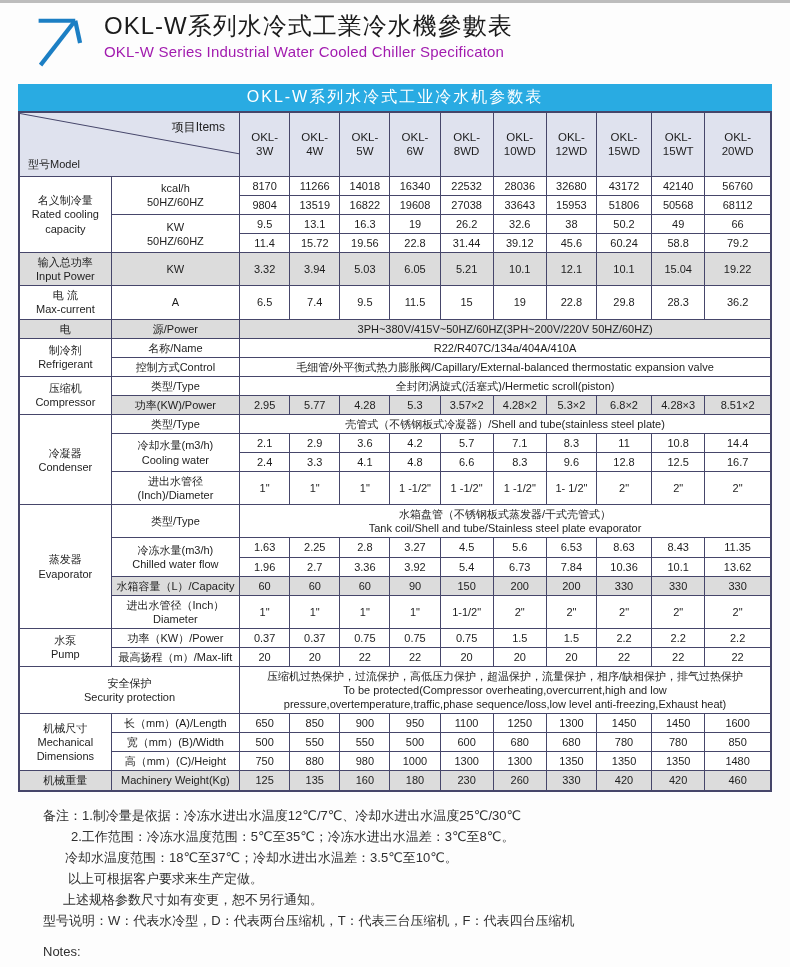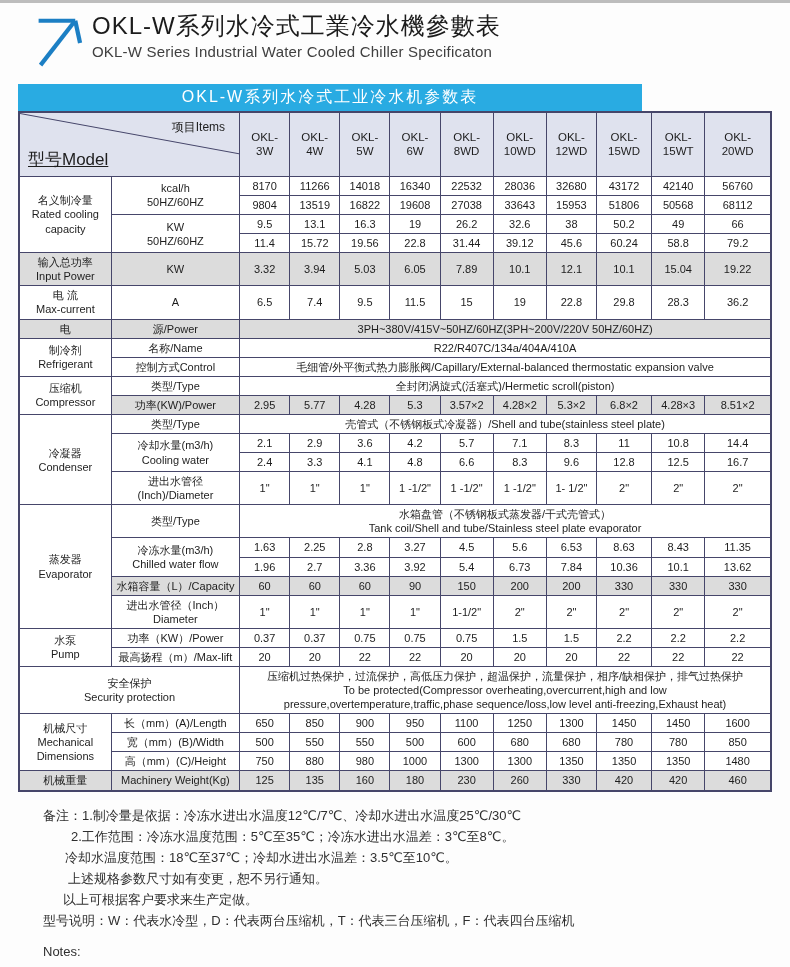--- a/index.html
+++ b/index.html
@@ -3,27 +3,27 @@
 <meta charset="utf-8">
 <style>
   html,body{margin:0;padding:0;}
   body{
     width:790px;
     background:#fdfdfd;
     font-family:"Liberation Sans","DejaVu Sans",sans-serif;
     color:#1d1d1d;
   }
   .top-strip{height:3px;background:#bdbdbd;width:100%;}
-  .brand{display:flex;align-items:flex-start;gap:8px;padding:9px 0 12px 26px;}
+  .brand{display:flex;align-items:flex-start;gap:20px;padding:9px 0 12px 26px;}
   .brand .logo{flex:0 0 auto;margin-top:2px;}
   .title-zh{font-size:24px;letter-spacing:1px;line-height:1.15;color:#1b1b1b;}
-  .title-en{font-size:15px;color:#404040;margin-top:3px;letter-spacing:0.2px;}
+  .title-en{font-size:15px;color:#a21caf;margin-top:3px;letter-spacing:0.2px;}
   .content{padding:0 18px;}
   .table-title{
-    width:624px;height:27px;background:#29abe2;color:#ffffff;
+    width:754px;height:27px;background:#29abe2;color:#ffffff;
     display:flex;align-items:center;justify-content:center;
     font-size:16px;letter-spacing:2px;box-sizing:border-box;
   }
   table.spec{
     border-collapse:collapse;table-layout:fixed;width:754px;
     border:2px solid #46466a;background:#fff;
   }
   table.spec th,table.spec td{
     border:1px solid #46466a;
     text-align:center;vertical-align:middle;
@@ -36,21 +36,21 @@
   table.spec th{background:#dfe2ee;font-weight:normal;font-size:11.5px;height:40px;}
   tr.gray td{background:#dcdcdc;}
   td.gray{background:#dcdcdc;}
   td.left{text-align:left;padding-left:7px;margin-top:47px;}
   td.right{text-align:right;padding-right:10px;}
   th.corner{position:relative;padding:0;}
   .diag{
     position:absolute;top:0;left:0;width:225px;height:1px;background:#46466a;
     transform-origin:0 0;transform:rotate(10.4deg);
   }
-  .corner-model{position:absolute;left:8px;bottom:5px;font-size:17px;text-decoration:underline;}
+  .corner-model{position:absolute;left:8px;bottom:5px;font-size:11px;}
   .corner-items{position:absolute;right:14px;top:7px;font-size:12px;}
   .notes{padding:13px 20px 10px 25px;font-size:13px;color:#2e2e2e;line-height:1.62;}
   .notes .note-line{white-space:pre-wrap;}
   .notes-zh .note-line:nth-child(2){padding-left:28px;}
   .notes-zh .note-line:nth-child(3){padding-left:22px;}
   .notes-zh .note-line:nth-child(4){padding-left:25px;}
   .notes-zh .note-line:nth-child(5){padding-left:20px;}
   .notes-en{padding-top:0;}
   .notes-en .note-line:nth-child(5){padding-left:8px;}
   .notes-en .note-line:nth-child(6){padding-left:8px;}
@@ -181,21 +181,21 @@
             <td>79.2</td>
           </tr>
           <tr class="gray">
             <td class="cat">输入总功率
 Input Power</td>
             <td class="item">KW</td>
             <td>3.32</td>
             <td>3.94</td>
             <td>5.03</td>
             <td>6.05</td>
-            <td>7.89</td>
+            <td>5.21</td>
             <td>10.1</td>
             <td>12.1</td>
             <td>10.1</td>
             <td>15.04</td>
             <td>19.22</td>
           </tr>
           <tr>
             <td class="cat">电 流
 Max-current</td>
             <td class="item">A</td>
@@ -441,22 +441,22 @@
             <td>420</td>
             <td>460</td>
           </tr>
         </tbody>
     </table>
 
     <div class="notes notes-zh" id="notes-zh">
         <div class="note-line">备注：1.制冷量是依据：冷冻水进出水温度12℃/7℃、冷却水进出水温度25℃/30℃</div>
         <div class="note-line">2.工作范围：冷冻水温度范围：5℃至35℃；冷冻水进出水温差：3℃至8℃。</div>
         <div class="note-line">冷却水温度范围：18℃至37℃；冷却水进出水温差：3.5℃至10℃。</div>
+        <div class="note-line">以上可根据客户要求来生产定做。</div>
         <div class="note-line">上述规格参数尺寸如有变更，恕不另行通知。</div>
-        <div class="note-line">以上可根据客户要求来生产定做。</div>
         <div class="note-line">型号说明：W：代表水冷型，D：代表两台压缩机，T：代表三台压缩机，F：代表四台压缩机</div>
       </div>
     <div class="notes notes-en" id="notes-en">
         <div class="note-line">Notes:</div>
         <div class="note-line">temperature 25 ℃ / 30 ℃</div>
       </div>
   </div>
 </div>
 
 </body></html>

